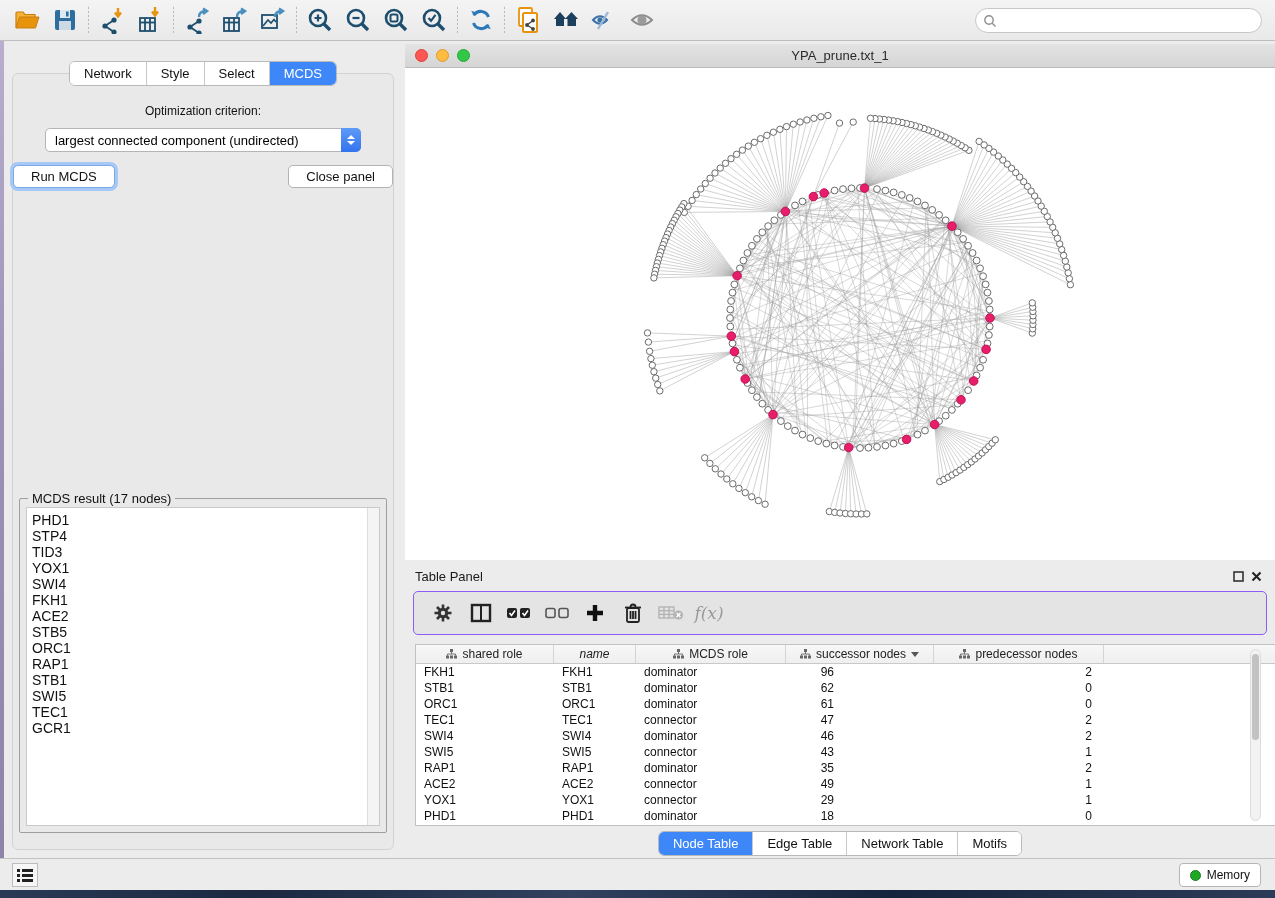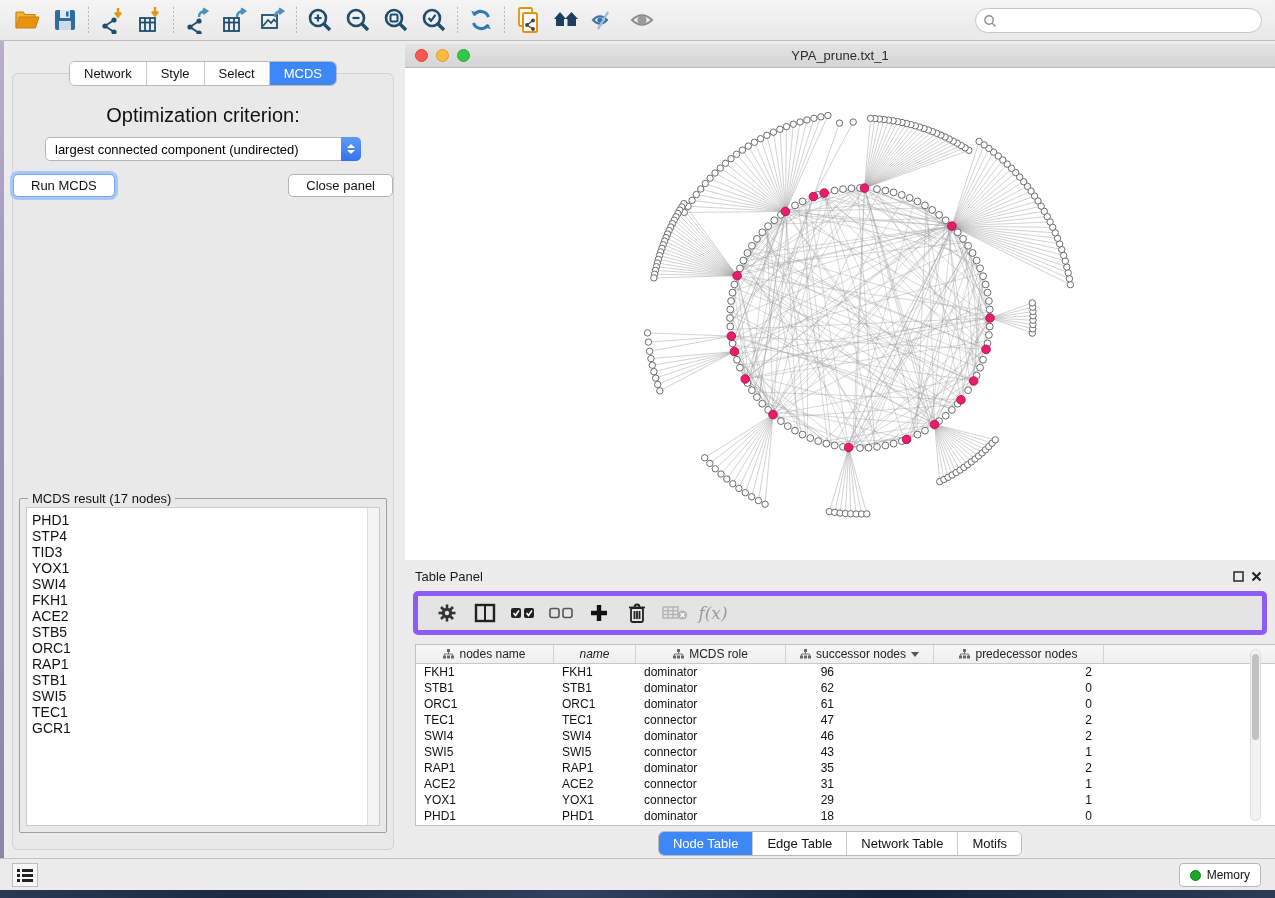--- a/index.html
+++ b/index.html
@@ -27,21 +27,21 @@
   .panel-titlebar { height:26px; display:flex; align-items:center; padding:0 10px; font-size:13px; color:#1a1a1a; }
   .panel-titlebar .spacer { flex:1; }
   .win-ico { width:18px; height:16px; display:flex; align-items:center; justify-content:center; }
   .cp-body { position:absolute; left:8px; top:32px; right:8px; bottom:8px;
     background:#e9e9e9; border:1px solid #d2d2d2; border-radius:6px; }
   .seg-tabs { position:absolute; top:-13px; left:50%; transform:translateX(-50%); display:flex;
     border:1px solid #b9b9b9; border-radius:6px; overflow:hidden; background:#fff; font-size:13px; }
   .seg-tab { padding:4px 14px; border-left:1px solid #c9c9c9; color:#111; white-space:nowrap; background:#fff; }
   .seg-tab:first-child { border-left:none; }
   .seg-tab.active { background:#3e87f8; color:#fff; }
-  .opt-label { text-align:center; margin-top:30px; font-size:20px; color:#111; }
+  .opt-label { text-align:center; margin-top:30px; font-size:12px; color:#111; }
   .dropdown { margin:10px auto 0; width:316px; height:24px; background:#fff; border:1px solid #b5b5b5;
     border-radius:5px; display:flex; align-items:center; font-size:13px; }
   .dropdown .dd-text { flex:1; padding-left:9px; white-space:nowrap; overflow:hidden; }
   .dd-stepper { width:20px; height:24px; margin:-1px -1px -1px 0; border-radius:0 5px 5px 0;
     background:linear-gradient(#5d9bf8,#3573ee); display:flex; flex-direction:column; align-items:center; justify-content:center; gap:2px; }
   .dd-stepper i { width:0; height:0; border-left:4px solid transparent; border-right:4px solid transparent; }
   .dd-up { border-bottom:4px solid #fff; } .dd-down { border-top:4px solid #fff; }
   .btn-row { display:flex; justify-content:space-between; gap:12px; margin-top:13px; }
   .push-btn { height:23px; padding:0 17px; background:#fff; border:1px solid #b3b3b3; border-radius:5px;
     font-size:13px; color:#111; display:flex; align-items:center; }
@@ -58,21 +58,21 @@
   .net-titlebar { height:24px; background:linear-gradient(#e3e3e3,#d5d5d5); border-bottom:1px solid #b9b9b9;
     display:flex; align-items:center; position:relative; }
   .traffic { display:flex; gap:8px; margin-left:10px; }
   .light { width:13px; height:13px; border-radius:50%; }
   .net-title { position:absolute; left:0; right:0; text-align:center; font-size:13px; color:#2a2a2a; }
   .net-canvas { position:absolute; left:0; top:24px; width:870px; height:492px; background:#fff; overflow:hidden; }
 
   
   .table-panel { position:absolute; left:405px; top:563px; width:870px; height:295px; background:#ececec; }
   .tp-toolbar { position:absolute; left:8px; right:8px; top:28px; height:44px; background:#e4e4e4;
-    border:5px solid #8b5cf6; border-radius:5px; display:flex; align-items:center; padding-left:12px; gap:4px; }
+    border:1px solid #8b5cf6; border-radius:5px; display:flex; align-items:center; padding-left:12px; gap:4px; }
   .tp-btn { width:34px; height:34px; display:flex; align-items:center; justify-content:center; }
   .fx { font-family:"DejaVu Serif", serif; font-style:italic; font-size:17px; color:#9a9a9a; }
   .tbl-wrap { position:absolute; left:10px; top:81px; width:1230px; height:182px; background:#fff;
     border:1px solid #c2c2c2; }
   .tbl-header { display:flex; height:19px; background:linear-gradient(#f7f7f7,#efefef); border-bottom:1px solid #c9c9c9;
     font-size:12px; color:#222; }
   .th { display:flex; align-items:center; justify-content:center; gap:5px; border-right:1px solid #d4d4d4; height:100%; }
   .tbl-body { font-size:12px; color:#111; }
   .tr { display:flex; height:16px; align-items:center; }
   .td { padding-left:8px; white-space:nowrap; overflow:hidden; }
@@ -671,21 +671,21 @@
               <svg width="11" height="10" viewBox="0 0 11 10">
                 <g fill="#666">
                   <rect x="4" y="0" width="3" height="3"></rect>
                   <rect x="0" y="6.5" width="3" height="3"></rect>
                   <rect x="4" y="6.5" width="3" height="3"></rect>
                   <rect x="8" y="6.5" width="3" height="3"></rect>
                   <path d="M5.5,3 V5 M1.5,6.5 V5 H9.5 V6.5" stroke="#666" fill="none" stroke-width="0.9"></path>
                 </g>
               </svg>
             </span>
-            <span>nodes name</span>
+            <span>shared role</span>
           </div>
           <div class="th" style="width: 82px; font-style: italic;">
             <span>name</span>
           </div>
           <div class="th" style="width: 150px;">
             <span>
               <svg width="11" height="10" viewBox="0 0 11 10">
                 <g fill="#666">
                   <rect x="4" y="0" width="3" height="3"></rect>
                   <rect x="0" y="6.5" width="3" height="3"></rect>
@@ -774,21 +774,21 @@
             <div class="td" style="width: 138px;">RAP1</div>
             <div class="td" style="width: 82px;">RAP1</div>
             <div class="td" style="width: 150px;">dominator</div>
             <div class="td num" style="width: 148px;">35</div>
             <div class="td num2" style="width: 170px;">2</div>
           </div>
           <div class="tr">
             <div class="td" style="width: 138px;">ACE2</div>
             <div class="td" style="width: 82px;">ACE2</div>
             <div class="td" style="width: 150px;">connector</div>
-            <div class="td num" style="width: 148px;">31</div>
+            <div class="td num" style="width: 148px;">49</div>
             <div class="td num2" style="width: 170px;">1</div>
           </div>
           <div class="tr">
             <div class="td" style="width: 138px;">YOX1</div>
             <div class="td" style="width: 82px;">YOX1</div>
             <div class="td" style="width: 150px;">connector</div>
             <div class="td num" style="width: 148px;">29</div>
             <div class="td num2" style="width: 170px;">1</div>
           </div>
           <div class="tr">

